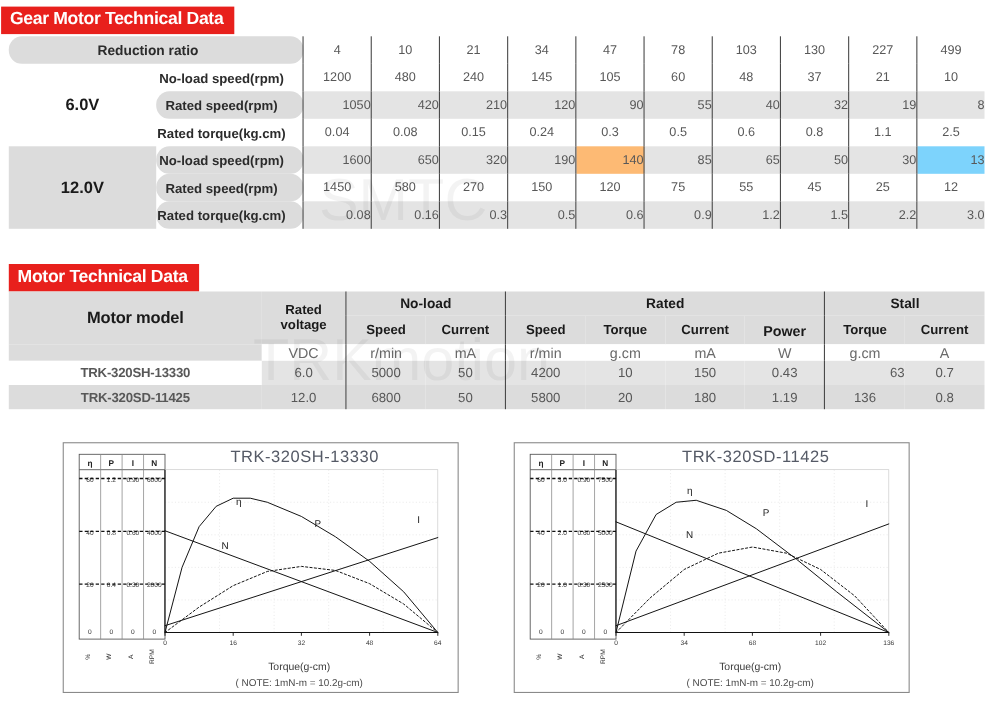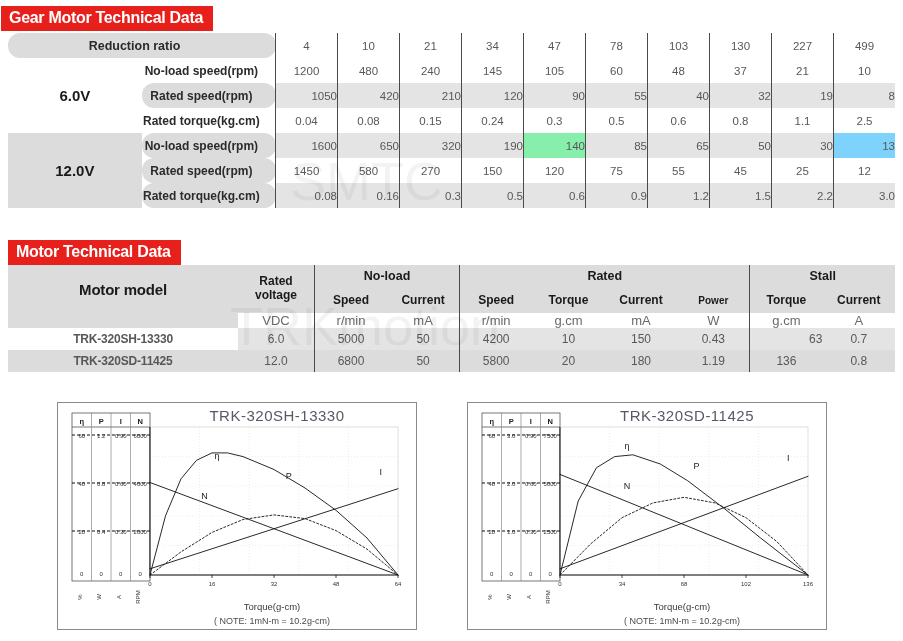--- a/index.html
+++ b/index.html
@@ -214,21 +214,21 @@
         <td class="val sep">1.1</td>
         <td class="val sep">2.5</td>
       </tr>
       <tr class="rowA grp12 lab-shade">
         <td class="volt" rowspan="3" style="background: rgb(220, 220, 220);">12.0V</td>
         <td class="lbl" style="background: rgb(220, 220, 220);">No-load speed(rpm)</td>
         <td class="val sep" style="background: rgb(228, 228, 228);">1600</td>
         <td class="val sep" style="background: rgb(228, 228, 228);">650</td>
         <td class="val sep" style="background: rgb(228, 228, 228);">320</td>
         <td class="val sep" style="background: rgb(228, 228, 228);">190</td>
-        <td class="val sep" style="background: #86efac;">140</td>
+        <td class="val sep" style="background: #fdba74;">140</td>
         <td class="val sep" style="background: rgb(228, 228, 228);">85</td>
         <td class="val sep" style="background: rgb(228, 228, 228);">65</td>
         <td class="val sep" style="background: rgb(228, 228, 228);">50</td>
         <td class="val sep" style="background: rgb(228, 228, 228);">30</td>
         <td class="val sep" style="background: #7dd3fc;">13</td>
       </tr>
       <tr class=" grp12 lab-shade">
         <td class="lbl" style="background: rgb(220, 220, 220);">Rated speed(rpm)</td>
         <td class="val sep">1450</td>
         <td class="val sep">580</td>
@@ -272,21 +272,21 @@
         <td colspan="2" class="bold gcell vsep" style="font-size: 12.5px;">No-load</td>
         <td colspan="4" class="bold gcell vsep" style="font-size: 12.5px;">Rated</td>
         <td colspan="2" class="bold gcell vsep" style="font-size: 12.5px;">Stall</td>
       </tr>
       <tr style="height: 26px;">
         <td class="bold gcell vsep" style="font-size: 12px;">Speed</td>
         <td class="bold gcell" style="font-size: 12px;">Current</td>
         <td class="bold gcell vsep" style="font-size: 12px;">Speed</td>
         <td class="bold gcell" style="font-size: 12px;">Torque</td>
         <td class="bold gcell" style="font-size: 12px;">Current</td>
-        <td class="bold gcell" style="font-size: 10px;">Power</td>
+        <td class="bold gcell" style="font-size: 13px;">Power</td>
         <td class="bold gcell vsep" style="font-size: 12px;">Torque</td>
         <td class="bold gcell" style="font-size: 12px;">Current</td>
       </tr>
       <tr class="unitrow" style="height: 14px; margin-left: 23px;">
         <td class="gcell"></td>
         <td class="wcell">VDC</td>
         <td class="wcell vsep">r/min</td>
         <td class="wcell">mA</td>
         <td class="wcell vsep">r/min</td>
         <td class="wcell">g.cm</td>

